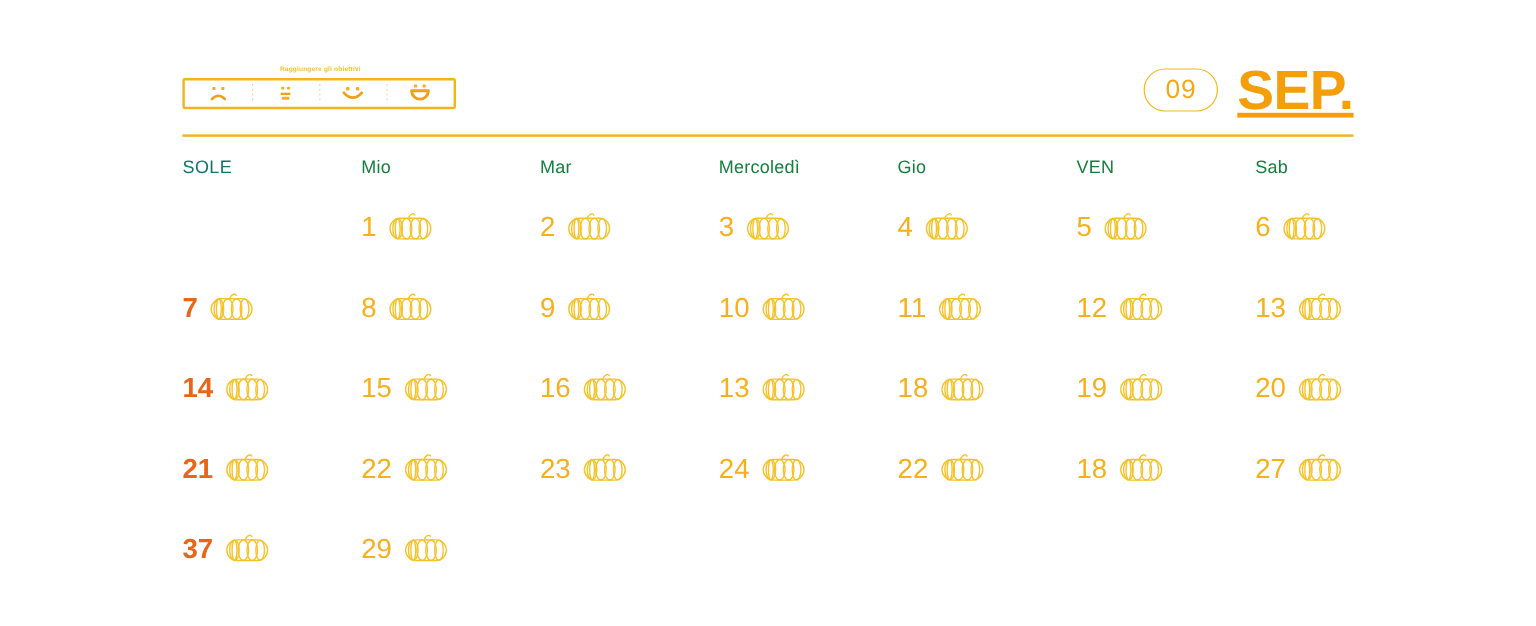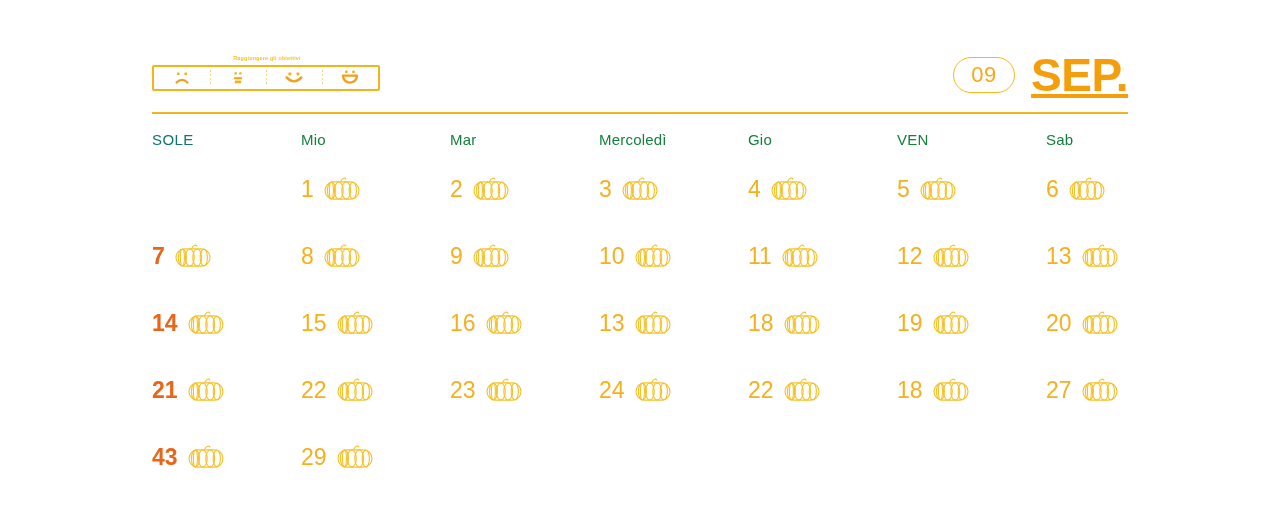--- a/index.html
+++ b/index.html
@@ -659,21 +659,21 @@
       <ellipse cx="10.4" cy="13.5" rx="2.0" ry="8.4"></ellipse>
       <ellipse cx="17.8" cy="13.5" rx="4.4" ry="8.5"></ellipse>
       <ellipse cx="25.2" cy="13.5" rx="4.4" ry="8.5"></ellipse>
       <ellipse cx="31.8" cy="13.5" rx="3.6" ry="8.4"></ellipse>
     </g>
   </svg>
             </div>
           </div>
           <div class="cal-row">
             <div class="cell sun">
-              <span class="daynum">43</span>
+              <span class="daynum">37</span>
               <svg class="pumpkin" width="42" height="26" viewBox="0 0 42 26">
     <g fill="none" stroke="#F6C22A" stroke-width="1.15">
       <path d="M19.5 4.6 q1.2-3.0 3.2-3.4 q1.9-0.4 2.2 1.3"></path>
       <rect x="4.0" y="4.9" width="34.0" height="17.2" rx="8.6"></rect>
       <ellipse cx="10.4" cy="13.5" rx="4.0" ry="8.4"></ellipse>
       <ellipse cx="10.4" cy="13.5" rx="2.0" ry="8.4"></ellipse>
       <ellipse cx="17.8" cy="13.5" rx="4.4" ry="8.5"></ellipse>
       <ellipse cx="25.2" cy="13.5" rx="4.4" ry="8.5"></ellipse>
       <ellipse cx="31.8" cy="13.5" rx="3.6" ry="8.4"></ellipse>
     </g>

